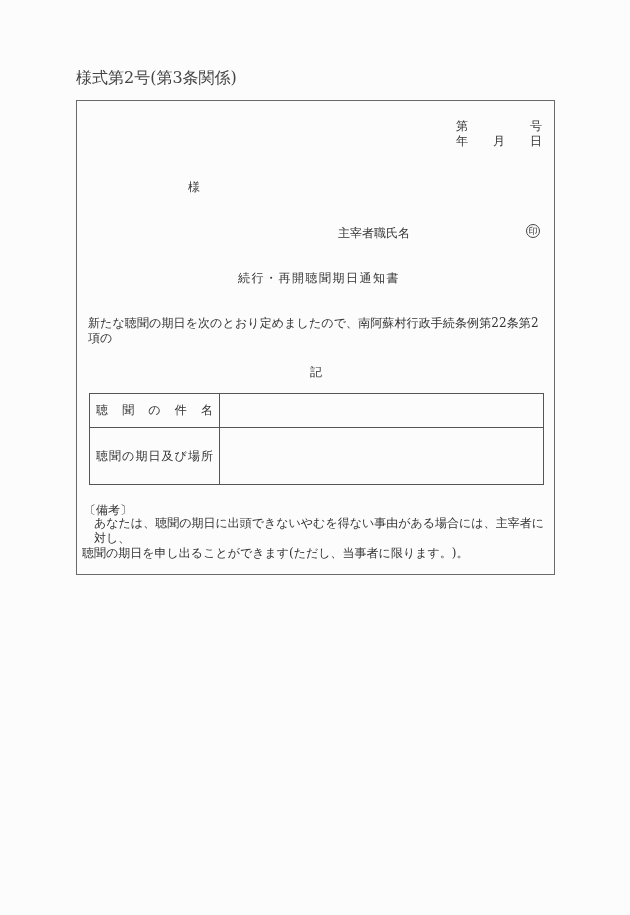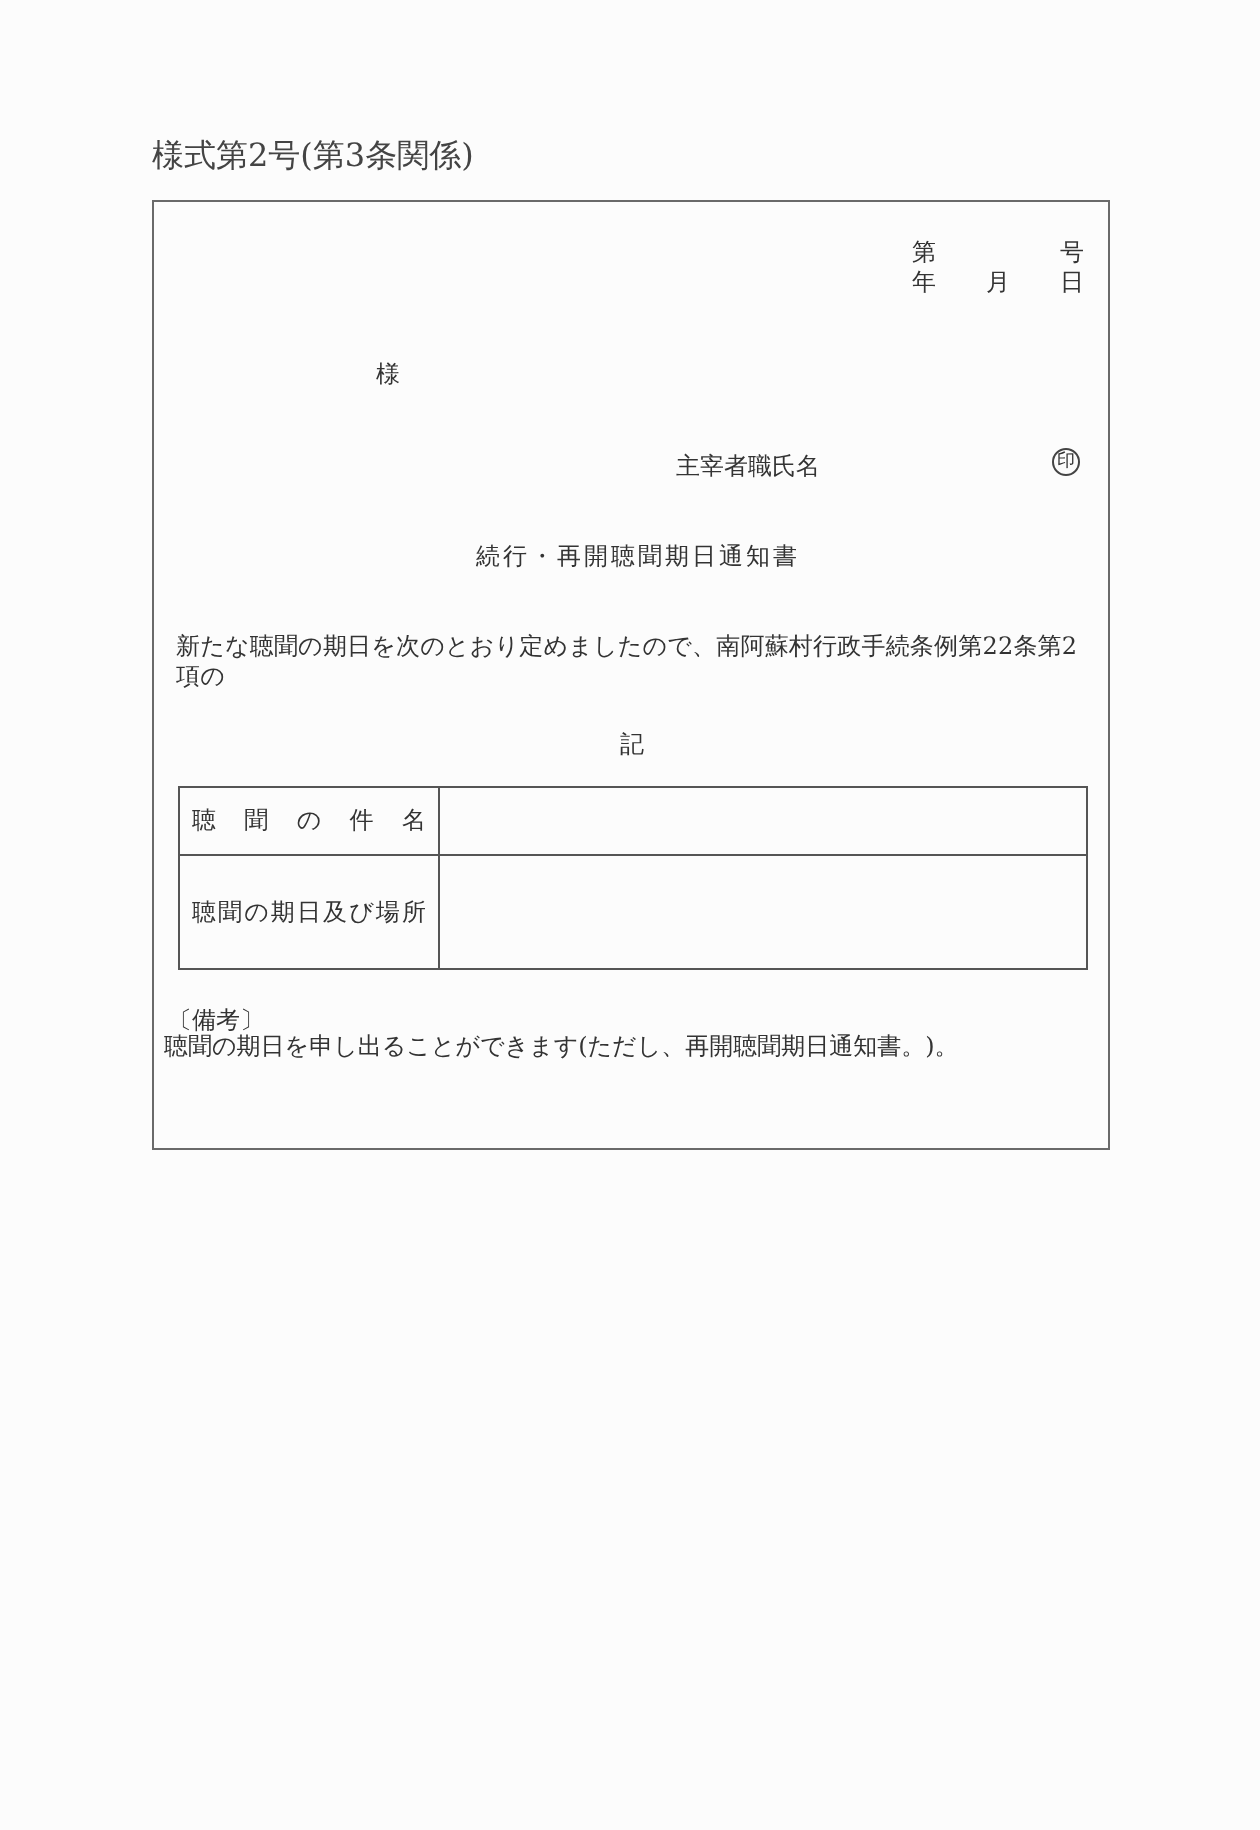--- a/index.html
+++ b/index.html
@@ -140,14 +140,15 @@
         <span>所</span>
       </div>
     </td>
     <td></td>
   </tr>
 </tbody>
   </table>
 
 <div id="notes-heading" class="abs">〔備考〕</div>
 <div id="notes-text">
-  <div>聴聞の期日を申し出ることができます(ただし、再開聴聞期日通知書。)。</div>
+  <div class="indent">あなたは、聴聞の期日に出頭できないやむを得ない事由がある場合には、主宰者に対し、</div>
+  <div>聴聞の期日を申し出ることができます(ただし、当事者に限ります。)。</div>
 </div>
 
 </body></html>

